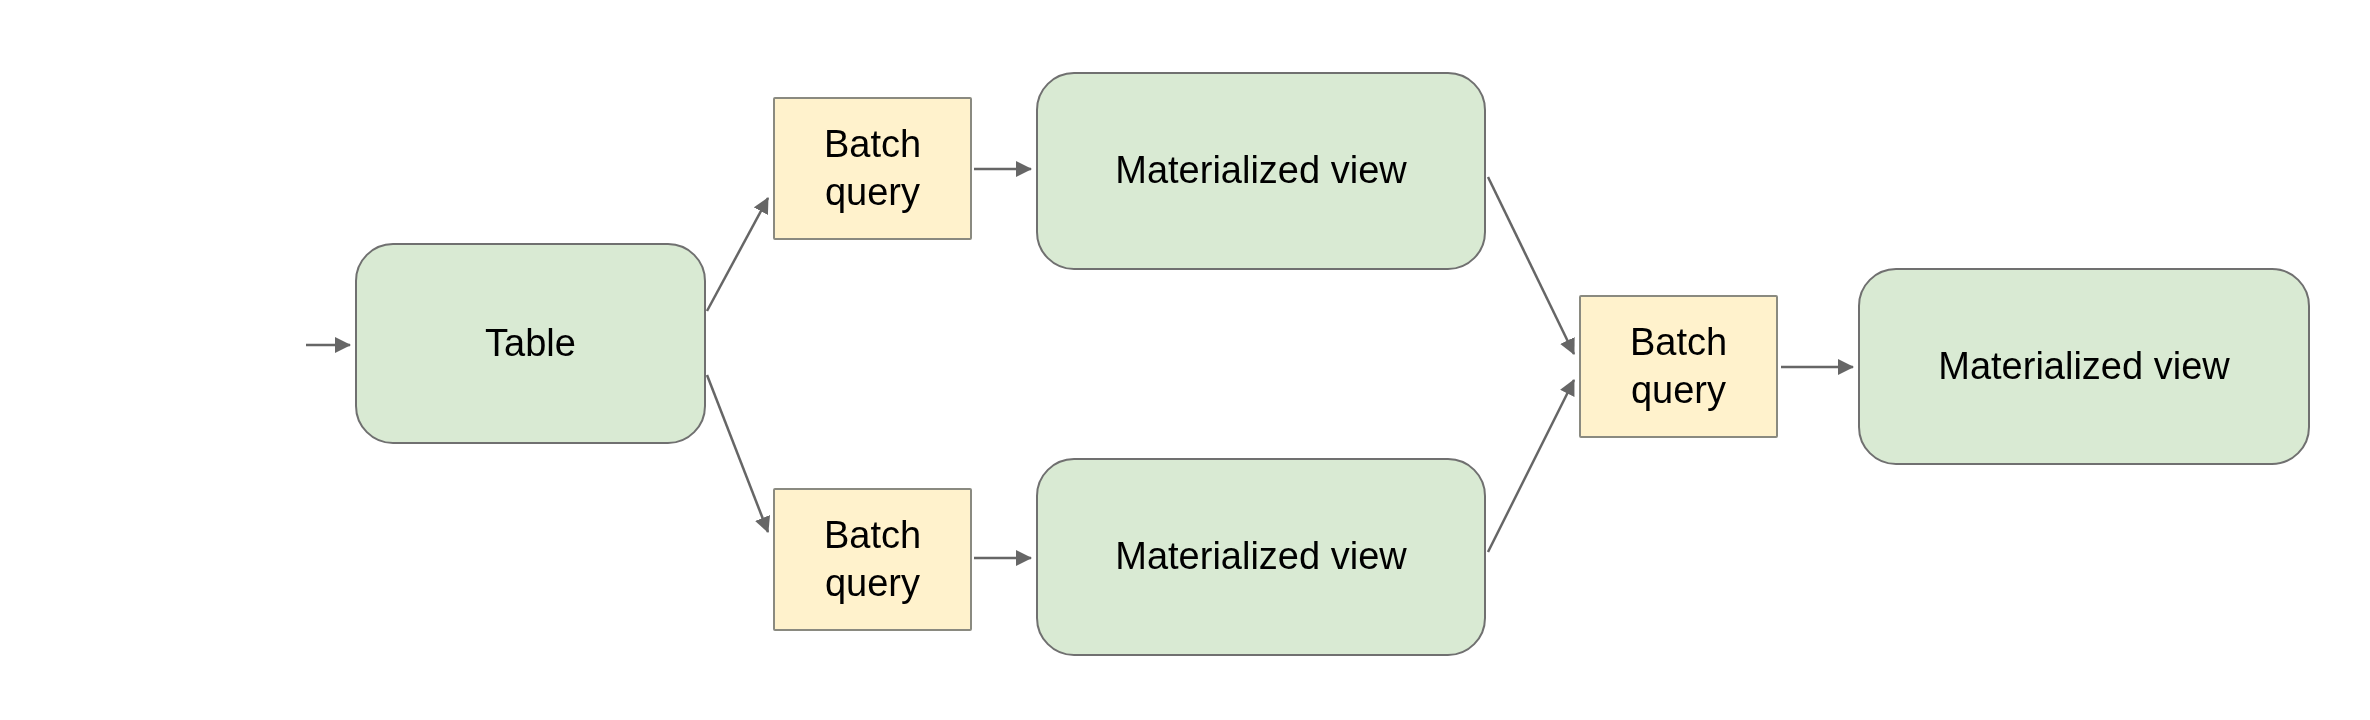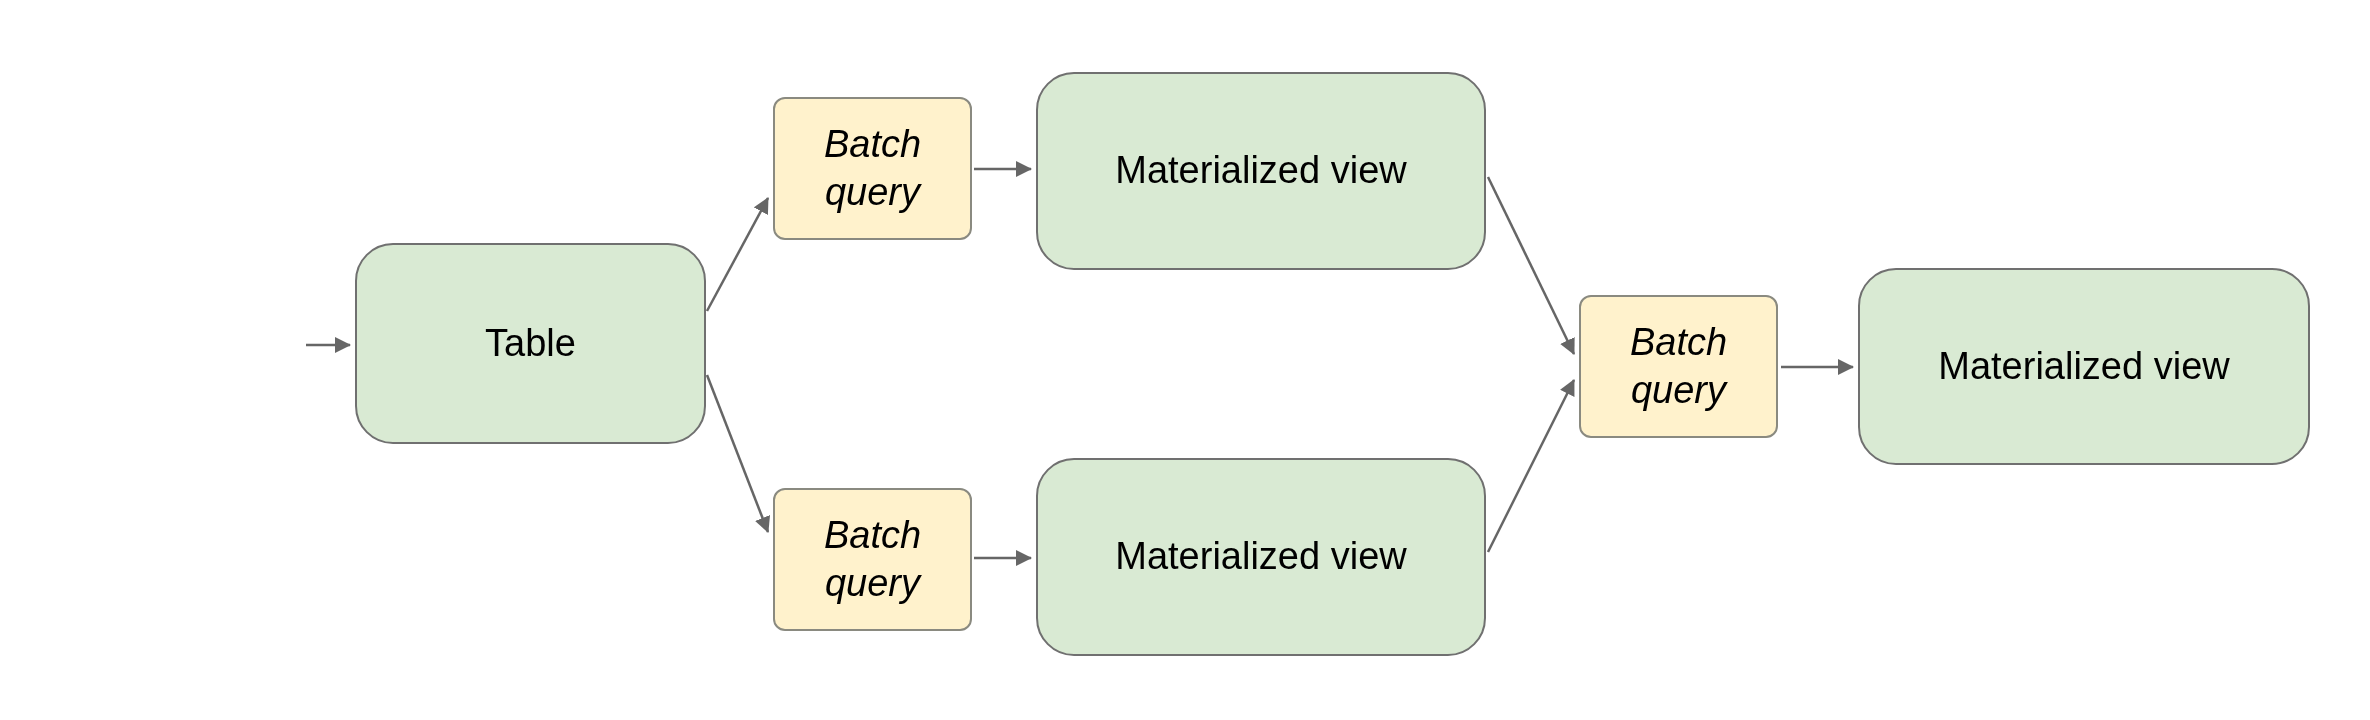--- a/index.html
+++ b/index.html
@@ -31,22 +31,21 @@
     align-items: center;
     justify-content: center;
     text-align: center;
     font-size: 38px;
     line-height: 1.25;
     padding: 6px 12px;
   }
   .node-query {
     background: #fff2cc;
     border: 2.5px solid #8a8a80;
-    border-radius: 12px;
-    font-style: italic;
+    border-radius: 2px;
   }
   .node-table {
     background: #d9ead3;
     border: 2.5px solid #707070;
     border-radius: 38px;
   }
   
   #n-streaming   { left: 24px;   top: 277px; width: 281px; height: 136px; }
   #n-table       { left: 355px;  top: 243px; width: 351px; height: 201px; }
   #n-bq-top      { left: 773px;  top: 97px;  width: 199px; height: 143px; }

